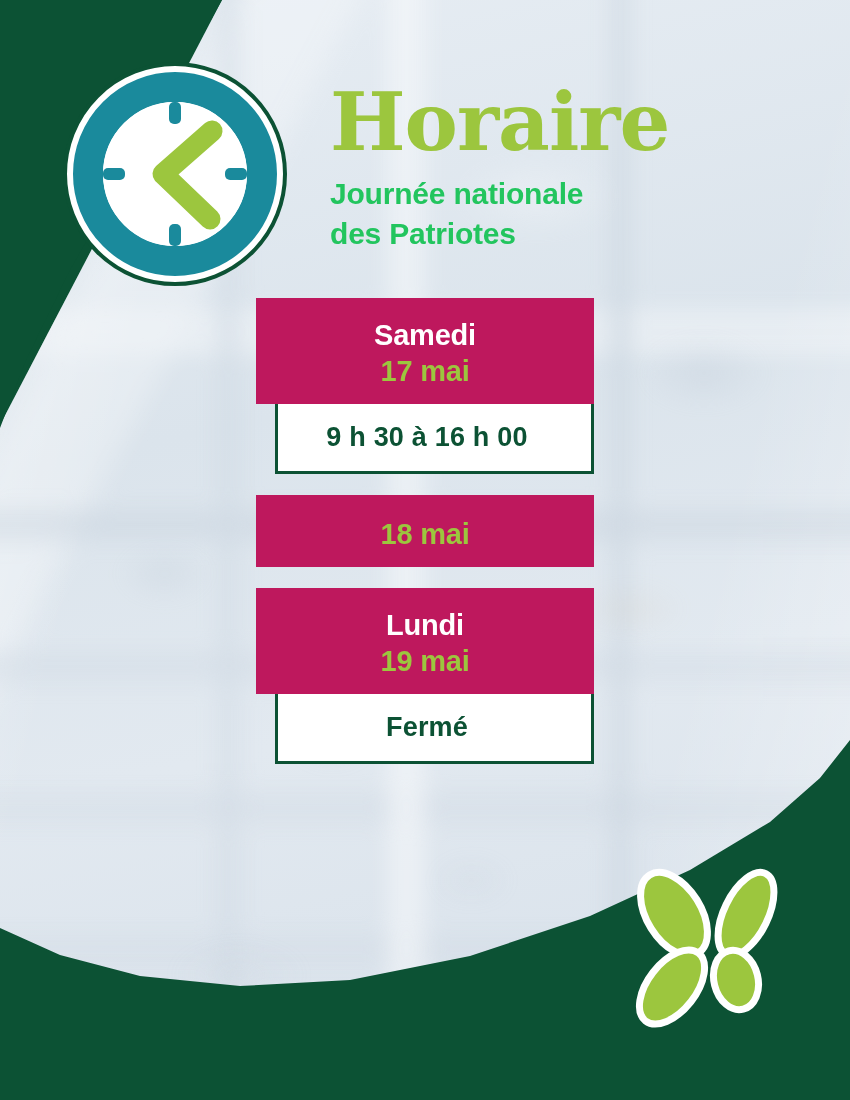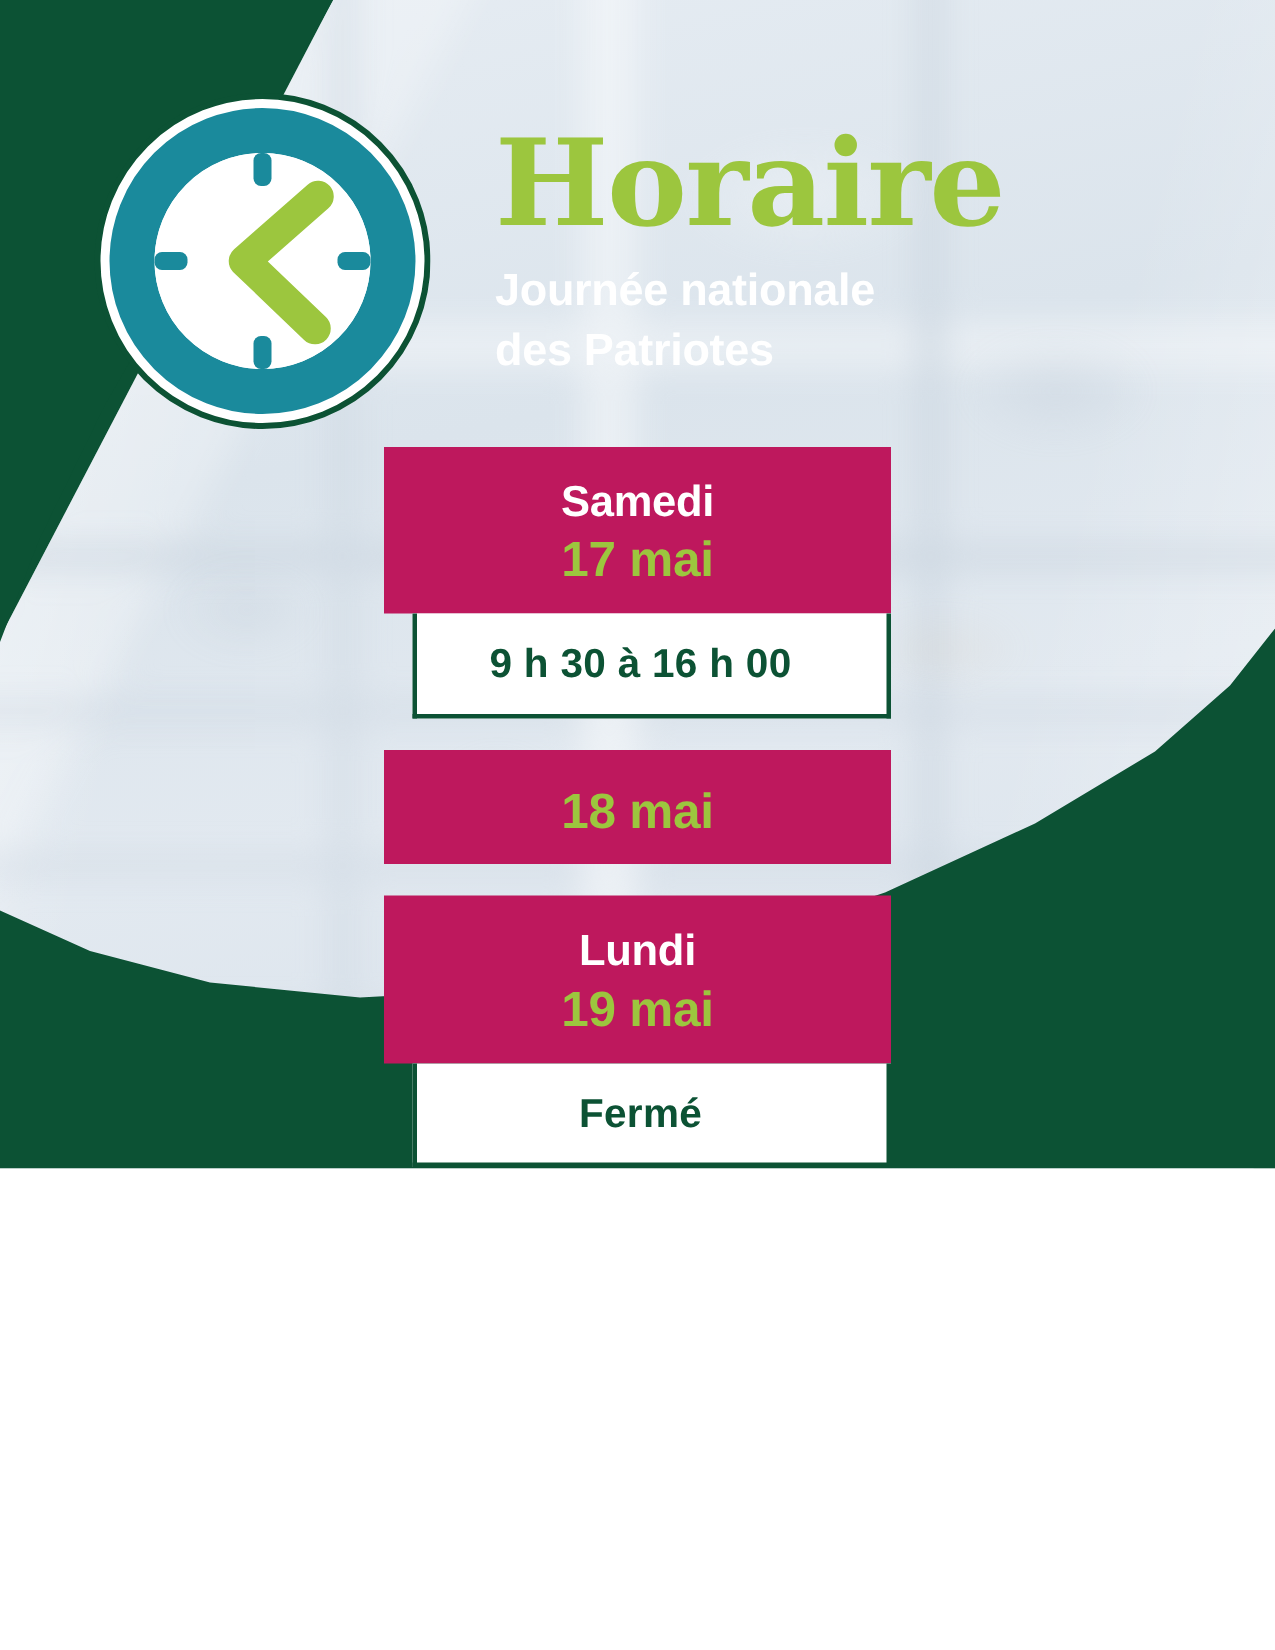--- a/index.html
+++ b/index.html
@@ -7,21 +7,21 @@
     padding: 0;
     background: #ffffff;
   }
   body {
     font-family: "Liberation Sans", sans-serif;
   }
 
   .poster {
     position: relative;
     width: 850px;
-    height: 779px;
+    height: 1100px;
     overflow: hidden;
     background: #0c5234;
   }
 
   
   .photo-clip {
     position: absolute;
     inset: 0;
     clip-path: polygon(222px 0, 850px 0, 850px 760px,
                        820px 800px, 770px 845px, 700px 890px,
@@ -109,21 +109,21 @@
     line-height: 0.95;
     color: #9cc63e;
     letter-spacing: -1px;
     margin: 0;
   }
   .subtitle {
     font-family: "Liberation Sans", sans-serif;
     font-weight: bold;
     font-size: 30px;
     line-height: 1.33;
-    color: #ffffff;
+    color: #22c55e;
     margin: 14px 0 16px 0;
     letter-spacing: -0.2px;
   }
 
   
   .cards {
     position: absolute;
     left: 256px; top: 298px;
     width: 338px;
   }
@@ -140,21 +140,21 @@
     font-family: "Liberation Sans", sans-serif;
     font-weight: bold;
     font-size: 29px;
     line-height: 1.18;
     letter-spacing: -0.2px;
   }
   .card-date {
     color: #9cc63e;
     font-family: "Liberation Sans", sans-serif;
     font-weight: bold;
-    font-size: 33px;
+    font-size: 29px;
     line-height: 1.18;
     letter-spacing: -0.2px;
     margin-top: 2px;
   }
   .card-body {
     background: #ffffff;
     border: 3px solid #0c5234;
     border-top: none;
     padding: 17px 23px 17px 8px;
     text-align: center;

